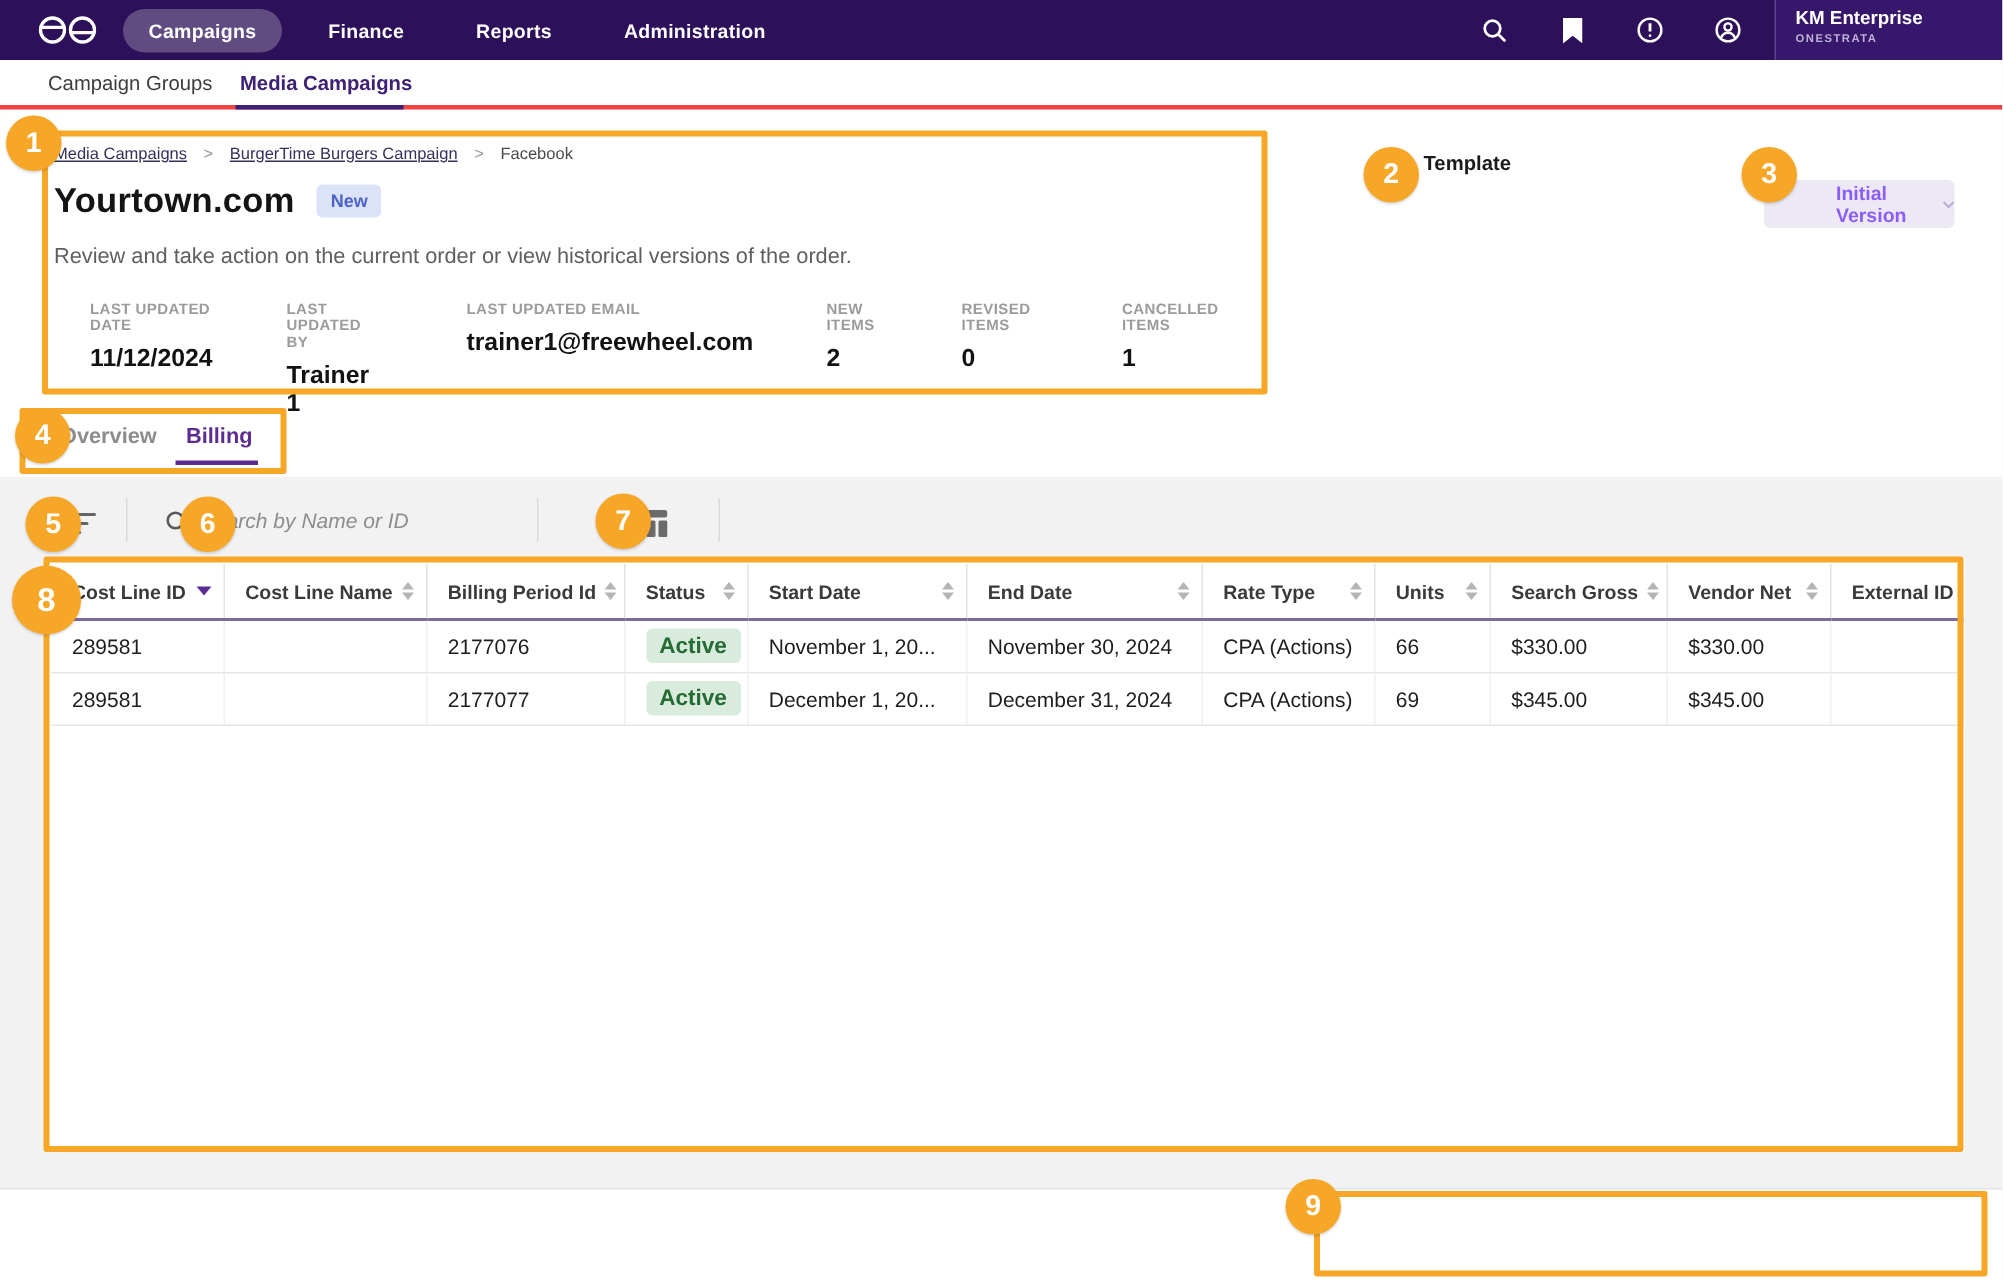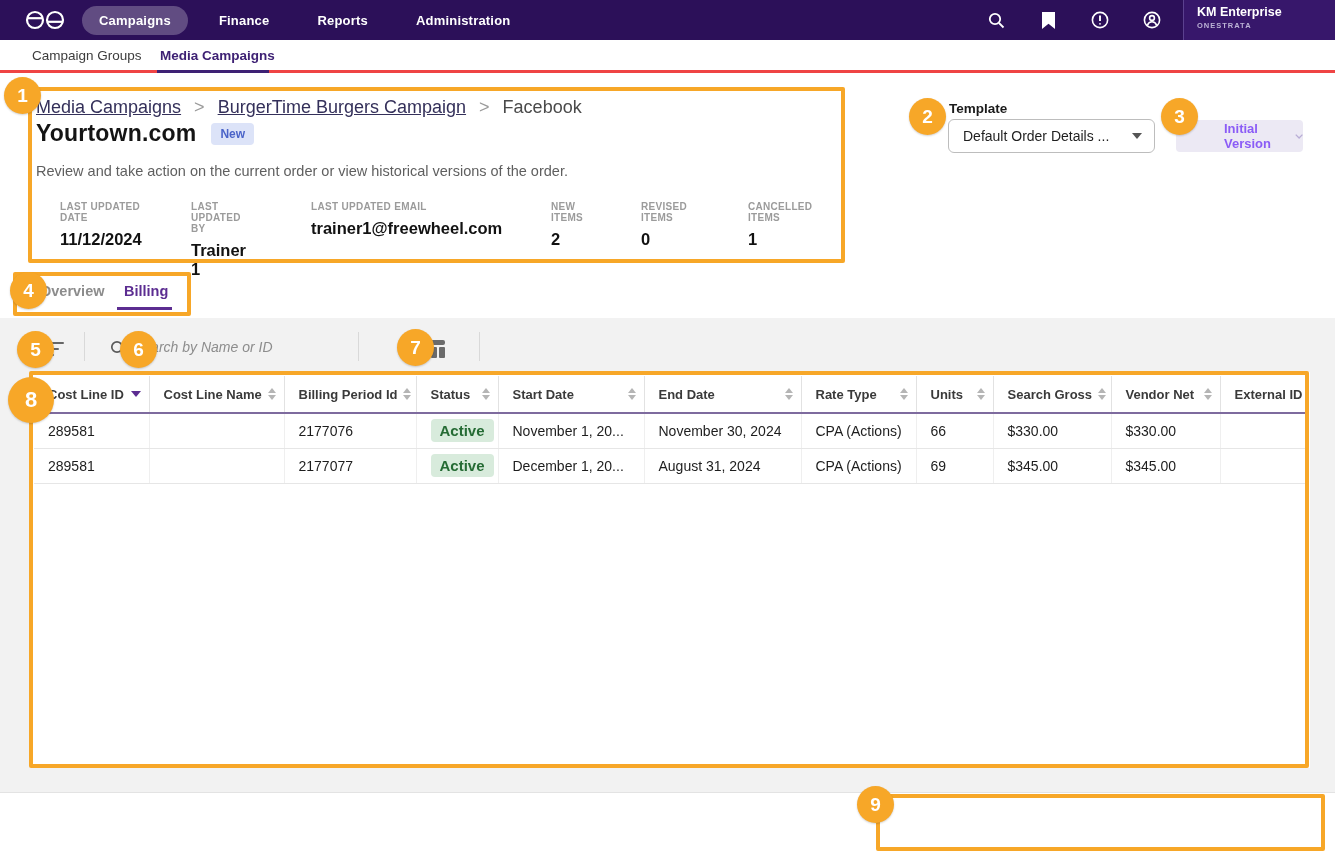--- a/index.html
+++ b/index.html
@@ -19,21 +19,21 @@
   .tenant-product { color:#BCB3D6; font-weight:700; font-size:7.5px; letter-spacing:1px; margin-top:2px; }
 
   
   .subnav { position:absolute; left:0; top:40px; width:1335px; height:33px; background:#fff; border-bottom:3px solid #ef4444; }
   .subtab { position:absolute; top:8px; font-size:13.5px; cursor:pointer; }
   .subtab.groups { left:32px; color:#3C3C3C; }
   .subtab.media { left:160px; color:#3E2174; font-weight:700; }
   .subtab-underline { position:absolute; left:157px; top:30px; width:112px; height:3px; background:#3E2174; }
 
   
-  .breadcrumb { position:absolute; left:36px; top:97px; font-size:18px; color:#4A4A4A; }
+  .breadcrumb { position:absolute; left:36px; top:97px; font-size:11px; color:#4A4A4A; }
   .crumb-link { color:#34305A; text-decoration:underline; cursor:pointer; }
   .crumb-sep { color:#9A9A9A; margin:0 8px; }
   .title-row { position:absolute; left:36px; top:120px; display:flex; align-items:center; }
   .page-title { font-size:23px; font-weight:800; color:#141414; letter-spacing:.2px; }
   .new-badge { margin-left:15px; background:#DCE3F8; color:#4A63C8; font-weight:700; font-size:12px; padding:4px 9px; border-radius:4px; }
   .order-desc { position:absolute; left:36px; top:163px; font-size:14.5px; color:#5F5F5F; }
   .stats { position:absolute; left:0; top:201px; height:46px; }
   .stat { position:absolute; top:0;margin-left:24px; }
   .stat-label { font-size:10px; font-weight:700; color:#9B9B9B; letter-spacing:.3px; }
   .stat-value { margin-top:7px; font-size:16.5px; font-weight:700; color:#121212; }
@@ -177,24 +177,20 @@
       <div class="stat-label">REVISED ITEMS</div>
       <div class="stat-value">0</div>
     </div>
     <div class="stat s5">
       <div class="stat-label">CANCELLED ITEMS</div>
       <div class="stat-value">1</div>
     </div>
   </div>
 
   <div class="tpl-label">Template</div>
-  <div class="tpl-select">
-    <div class="tpl-select-text">Default Order Details ...</div>
-    <div class="caret-down"></div>
-  </div>
   <div class="version-btn">
     <span>Initial Version</span>
     <svg width="11" height="7" viewBox="0 0 11 7" fill="none" stroke="#B9AED6" stroke-width="1.8">
         <path d="M1 1 L5.5 5.5 L10 1"></path>
       </svg>
   </div>
 
   <div class="ctab overview">Overview</div>
   <div class="ctab billing">Billing</div>
   <div class="ctab-underline"></div>
@@ -350,21 +346,21 @@
         <td>$330.00</td>
         <td>$330.00</td>
         <td></td>
       </tr>
       <tr>
         <td>289581</td>
         <td></td>
         <td>2177077</td>
         <td><span class="status-pill">Active</span></td>
         <td>December 1, 20...</td>
-        <td>August 31, 2024</td>
+        <td>December 31, 2024</td>
         <td>CPA (Actions)</td>
         <td>69</td>
         <td>$345.00</td>
         <td>$345.00</td>
         <td></td>
       </tr>
     </tbody>
   </table>
 
   <div class="action-bar">

